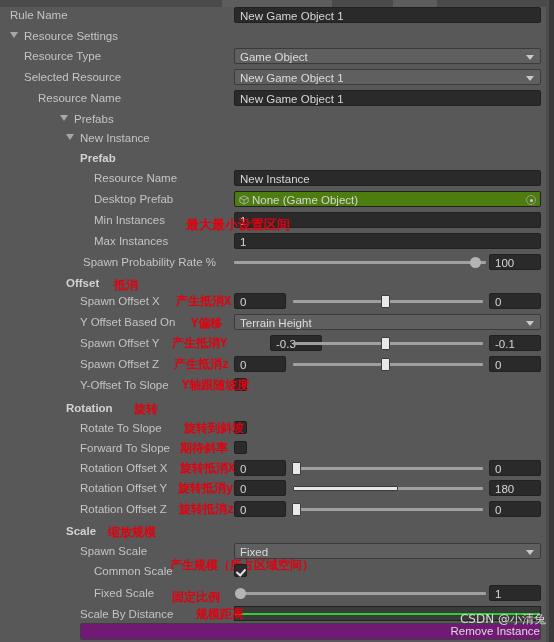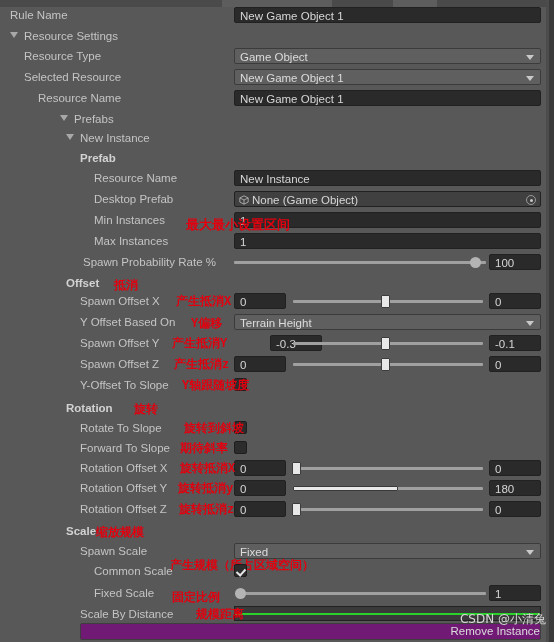--- a/index.html
+++ b/index.html
@@ -26,21 +26,21 @@
   .lbl.bold{font-weight:bold;color:#d2d2d2;}
   .fold{position:absolute;top:6px;width:0;height:0;border-left:4.5px solid transparent;border-right:4.5px solid transparent;border-top:6px solid #a8a8a8;}
 
   
   .field{position:absolute;top:2px;height:16px;background:#2a2a2a;border:1px solid #212121;border-radius:2px;box-sizing:border-box;}
   .field .txt{position:absolute;left:5px;top:1px;color:#d6d6d6;font-size:11.5px;line-height:14px;white-space:nowrap;}
   .popup{position:absolute;top:2px;height:16px;background:#5f5f5f;border:1px solid #3b3b3b;border-radius:2px;box-sizing:border-box;}
   .popup .txt{position:absolute;left:5px;top:1px;color:#dcdcdc;font-size:11.5px;line-height:14px;white-space:nowrap;}
   .caret{position:absolute;right:6px;top:6px;width:0;height:0;border-left:4.5px solid transparent;border-right:4.5px solid transparent;border-top:5px solid #c9c9c9;}
 
-  .objfield{position:absolute;top:2px;height:16px;background:#404040;border:1px solid #212121;border-radius:2px;box-sizing:border-box;}
+  .objfield{position:absolute;top:2px;height:16px;background:#4d7c0f;border:1px solid #212121;border-radius:2px;box-sizing:border-box;}
   .objfield .cube{position:absolute;left:4px;top:3px;width:10px;height:10px;}
   .objfield .txt{position:absolute;left:17px;top:1px;color:#d6d6d6;font-size:11.5px;white-space:nowrap;line-height:14px;}
   .objfield .pick{position:absolute;right:4px;top:3px;width:10px;height:10px;border:1px solid #9a9a9a;border-radius:50%;box-sizing:border-box;}
   .objfield .pick i{position:absolute;left:2.5px;top:2.5px;width:3px;height:3px;background:#c8c8c8;border-radius:50%;}
 
   
   .sl{position:absolute;top:9px;height:3px;background:#a0a0a0;border-radius:1px;}
   .sl-fill{position:absolute;top:8px;height:5px;background:#e8e8e8;border:1px solid #3a3a3a;border-radius:1px;box-sizing:border-box;}
   .knob-sq{position:absolute;top:4px;width:9px;height:13px;background:#e8e8e8;border:1px solid #3c3c3c;border-radius:1px;box-sizing:border-box;}
   .knob-rd{position:absolute;top:5px;width:11px;height:11px;background:#b4b4b4;border-radius:50%;}
@@ -281,21 +281,21 @@
     <div class="sl" style="left:293px;width:190px;"></div>
     <div class="knob-sq" style="left:292px;"></div>
     <div class="field" style="left:489px;width:52px;">
       <div class="txt">0</div>
     </div>
   </div>
   <div class="anno" style="left:179px;top:501px;font-size:12px;">旋转抵消z</div>
 
   <div class="row" style="top:521px;">
     <div class="lbl bold" style="left:66px;">Scale</div>
-    <div class="anno" style="left:96px;top:3px;font-size:12px;">缩放规模</div>
+    <div class="anno" style="left:108px;top:3px;font-size:12px;">缩放规模</div>
   </div>
 
   <div class="row" style="top:541px;">
     <div class="lbl" style="left:80px;">Spawn Scale</div>
     <div class="popup" style="left:234px;width:307px;">
       <div class="txt">Fixed</div>
       <div class="caret"></div>
     </div>
   </div>
   <div class="anno" style="left:170px;top:557px;font-size:12px;">产生规模（所占区域空间）</div>

